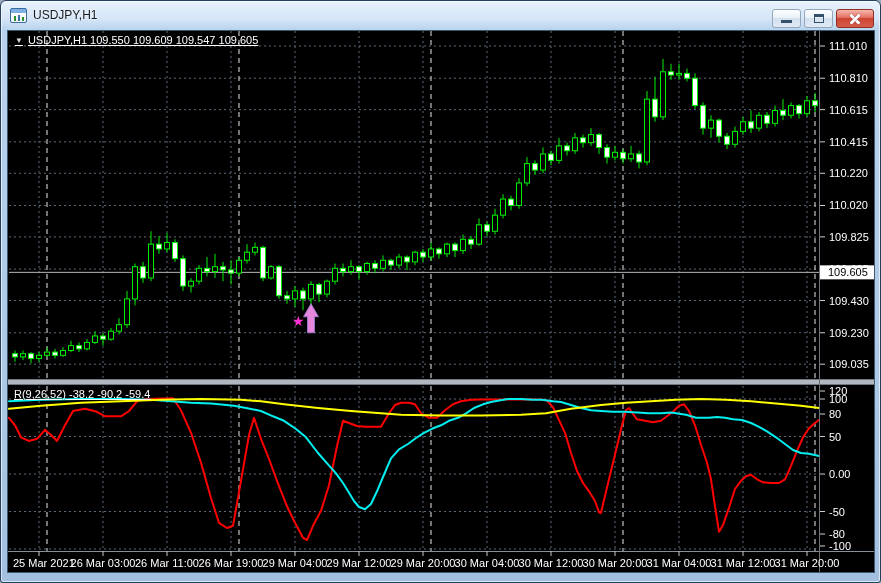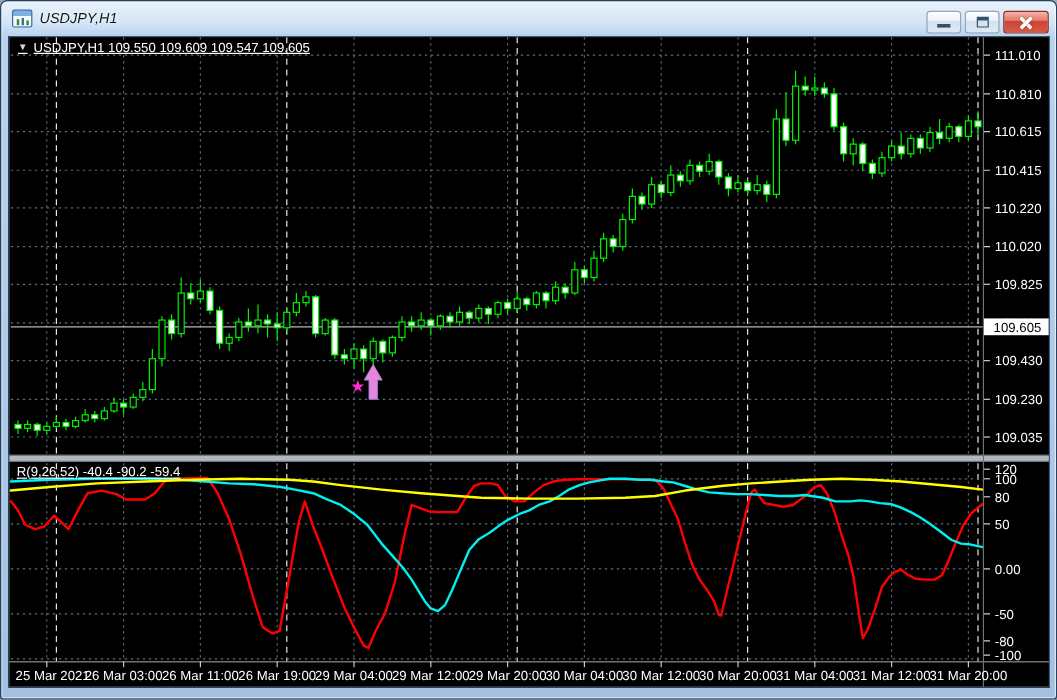--- a/index.html
+++ b/index.html
@@ -7,21 +7,21 @@
     background:linear-gradient(180deg,#e9f3fc 0,#d4e5f7 18px,#b9d3ee 29px,#adc9e7 60%,#a3c0e0 100%);
     border:1px solid #26425f;border-radius:6px 6px 3px 3px;box-sizing:border-box;
     box-shadow:inset 0 0 0 1px rgba(255,255,255,.6);overflow:hidden;}
   .titlebar{position:absolute;left:0;top:0;width:100%;height:28px;}
   .app-icon{position:absolute;left:9px;top:7px;width:17px;height:15px;border:1px solid #39699e;border-radius:2px;
     background:linear-gradient(180deg,#7fb0e4 0,#7fb0e4 4px,#ffffff 4px,#eef5fc 100%);box-sizing:border-box;}
   .app-icon i{position:absolute;left:3px;top:7px;width:2px;height:5px;background:#2e8f2e;}
   .app-icon b{position:absolute;left:7px;top:6px;width:2px;height:6px;background:#3a6ea5;}
   .app-icon u{position:absolute;left:11px;top:8px;width:2px;height:4px;background:#2e8f2e;}
   .title-text{position:absolute;left:32px;top:0;height:28px;line-height:28px;font-size:12px;color:#15191d;
-    text-shadow:0 0 3px #ffffff;font-style:italic;}
+    text-shadow:0 0 3px #ffffff;}
   .winbtn{position:absolute;top:8px;height:19px;border-radius:3px;box-sizing:border-box;border:1px solid #93a6ba;
     background:linear-gradient(180deg,#ffffff 0,#e9f1f9 45%,#d3e1ef 46%,#dfeaf5 100%);cursor:default;}
   .winbtn.min{right:79px;width:29px;}
   .winbtn.res{right:47px;width:29px;}
   .winbtn.close{right:6px;width:38px;border:1px solid #8e2f23;
     background:linear-gradient(180deg,#f6b6ad 0,#e2705f 45%,#cc4433 46%,#d65a48 100%);}
   .glyph-min{display:block;margin:10px auto 0;width:11px;height:3px;background:#35506b;}
   .glyph-res{display:block;margin:4px auto 0;width:10px;height:9px;border:1px solid #35506b;border-top-width:3px;box-sizing:border-box;background:transparent;}
   .glyph-x{position:relative;display:block;width:100%;height:100%;}
   .glyph-x span{position:absolute;left:50%;top:50%;width:13px;height:2.6px;background:#fff;border-radius:1px;
@@ -390,15 +390,15 @@
         <text y="537" font-size="11" fill="#ffffff" x="736" text-anchor="middle">31 Mar 12:00</text>
         <line x1="800" y1="521" x2="800" y2="526" stroke="#c8c8c8" stroke-width="1"></line>
         <text y="537" font-size="11" fill="#ffffff" x="800" text-anchor="middle">31 Mar 20:00</text>
         <rect x="813" y="235.3455000000002" width="54" height="14" fill="#ffffff"></rect>
         <text x="821" y="246.3455000000002" font-size="11" fill="#000000">109.605</text>
         <rect x="0.5" y="0.5" width="867" height="542" fill="none" stroke="#3f586e" stroke-width="1"></rect>
       </svg>
     <div class="overlay" style="left:8px;top:4px;">
       <span class="tri">▼</span><span>USDJPY,H1 109.550 109.609 109.547 109.605</span>
     </div>
-    <div class="overlay" style="left:7px;top:358px;">R(9,26,52) -40.4 -90.2 -59.4</div>
+    <div class="overlay" style="left:7px;top:358px;">R(9,26,52) -38.2 -90.2 -59.4</div>
   </div>
 </div>
 
 </body></html>

